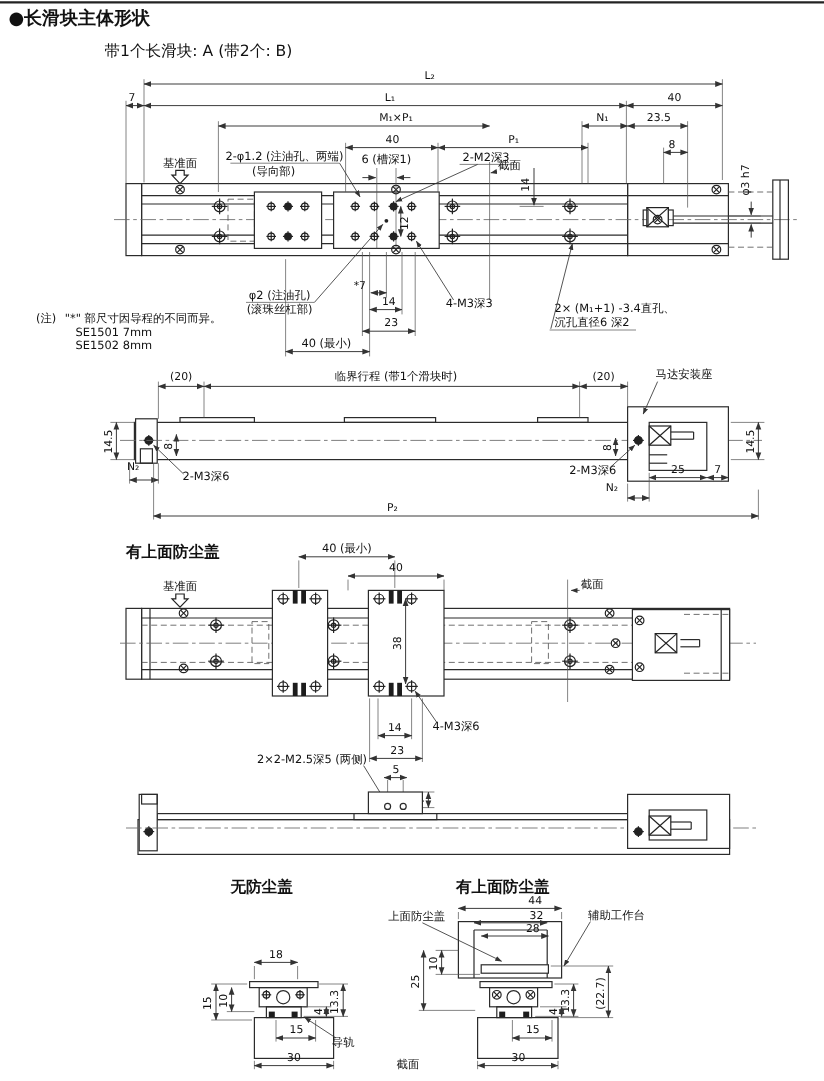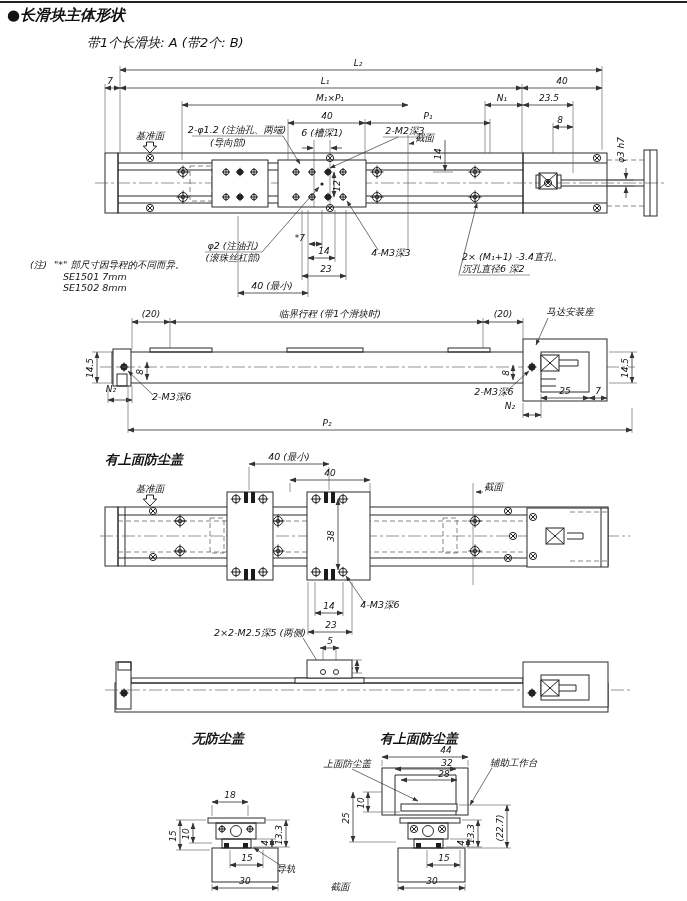--- a/index.html
+++ b/index.html
@@ -1,17 +1,17 @@
 <!DOCTYPE html>
 <html><head>
 <meta charset="utf-8">
 <style>
   html,body{margin:0;padding:0;background:#fff;}
   #page{position:relative;width:687px;height:901px;background:#fff;overflow:hidden;
-        font-family:"DejaVu Sans",sans-serif;font-style:italic;}
+        font-family:"DejaVu Sans",sans-serif;}
   svg{position:absolute;left:0;top:0;}
   svg text{font-family:"DejaVu Sans",sans-serif;fill:#111;}
   .dt{font-size:9px;text-anchor:middle;}
   .dts{font-size:9px;text-anchor:start;}
   .dte{font-size:9px;text-anchor:end;}
   .zh{font-size:9.5px;}
   .ttl{font-size:15px;font-weight:bold;text-anchor:start;}
   .sub{font-size:13px;text-anchor:start;}
   .sec{font-size:13px;font-weight:bold;text-anchor:start;}
   .ln{stroke:#2b2b2b;stroke-width:1;fill:none;}

